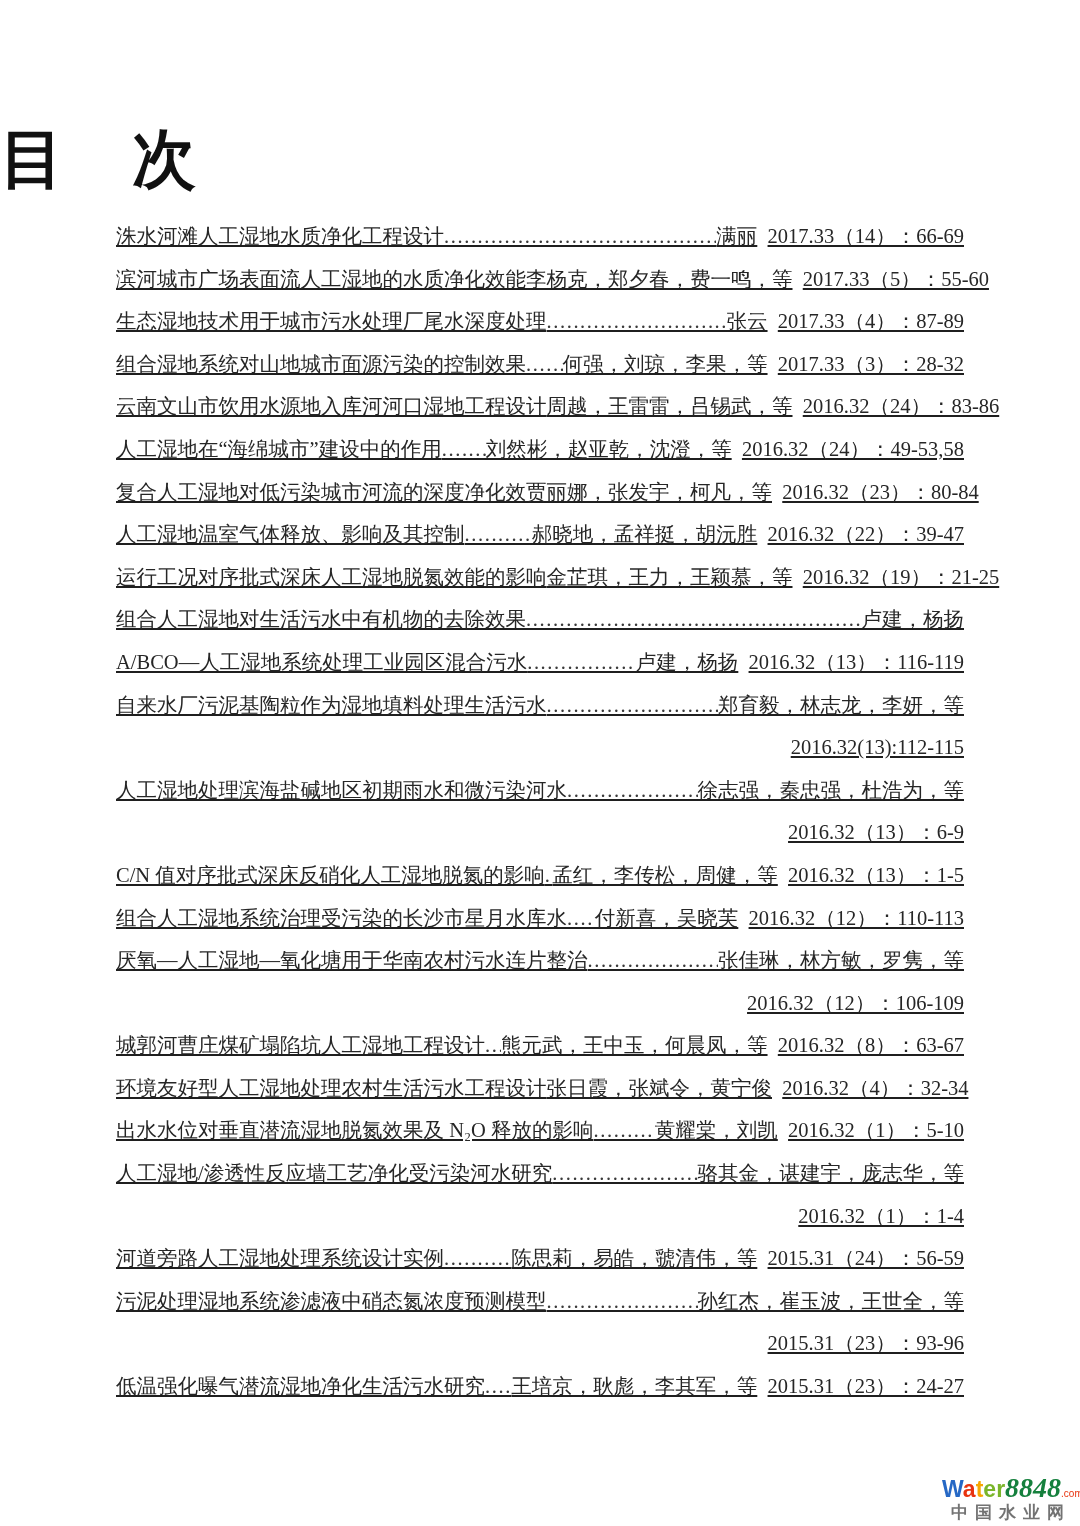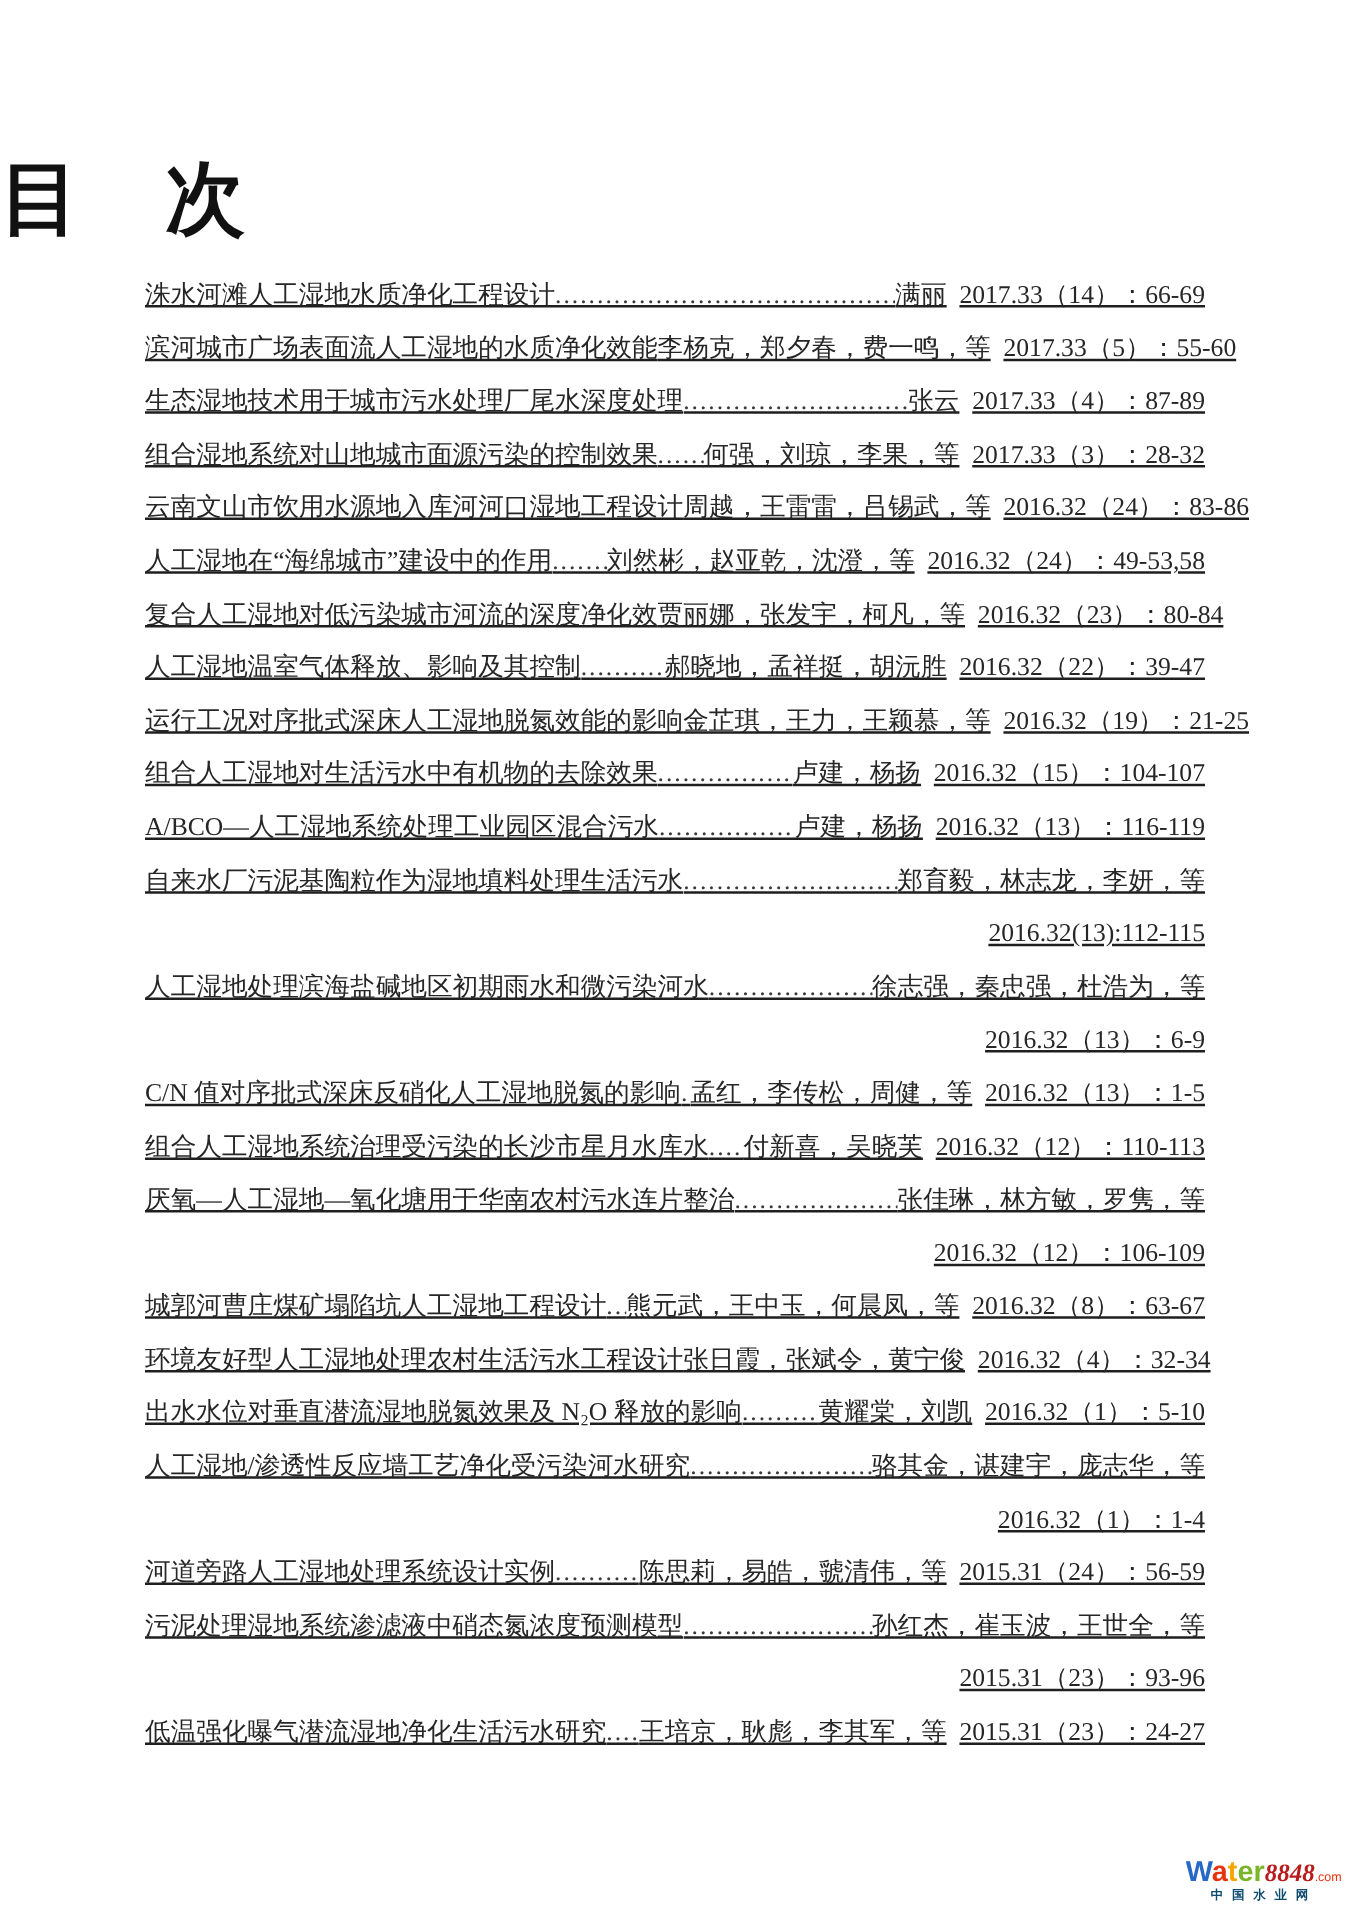--- a/index.html
+++ b/index.html
@@ -68,38 +68,38 @@
     font-size: 23px;
     font-weight: bold;
     white-space: nowrap;
   }
   .wm-c0 { color: #2668c5; }
   .wm-c1 { color: #e8330f; }
   .wm-c2 { color: #f7a600; }
   .wm-c3 { color: #7ab52a; }
   .wm-c4 { color: #7ab52a; }
   .wm-num {
-    color: #b91c1c;
+    color: #15803d;
     font-family: "Liberation Serif", "DejaVu Serif", serif;
     font-style: italic;
     font-weight: bold;
-    font-size: 20px;
+    font-size: 28px;
     margin-top: 12px;
   }
   .wm-tld {
     color: #e8330f;
     font-size: 10px;
     font-weight: normal;
     vertical-align: baseline;
   }
   .wm-line2 {
     margin-top: 2px;
-    font-size: 10px;
+    font-size: 17px;
     font-weight: bold;
-    color: #0c4a6e;
+    color: #737373;
     letter-spacing: 7px;
     white-space: nowrap;
   }
 </style>
 </head>
 <body>
 
 <div class="page">
 
   <div class="doc-title">目　次</div>
@@ -166,21 +166,20 @@
       <span class="t">运行工况对序批式深床人工湿地脱氮效能的影响</span>
       <span class="leader"></span>
       <span class="authors">金芷琪，王力，王颖慕，等</span>
       <span class="ref">2016.32（19）：21-25</span>
     </div>
 
     <div class="row">
       <span class="t">组合人工湿地对生活污水中有机物的去除效果</span>
       <span class="leader"></span>
       <span class="authors">卢建，杨扬</span>
-      <span class="ref">2016.32（15）：104-107</span>
     </div>
 
     <div class="row">
       <span class="t">A/BCO—人工湿地系统处理工业园区混合污水</span>
       <span class="leader"></span>
       <span class="authors">卢建，杨扬</span>
       <span class="ref">2016.32（13）：116-119</span>
     </div>
 
     <div class="row">

